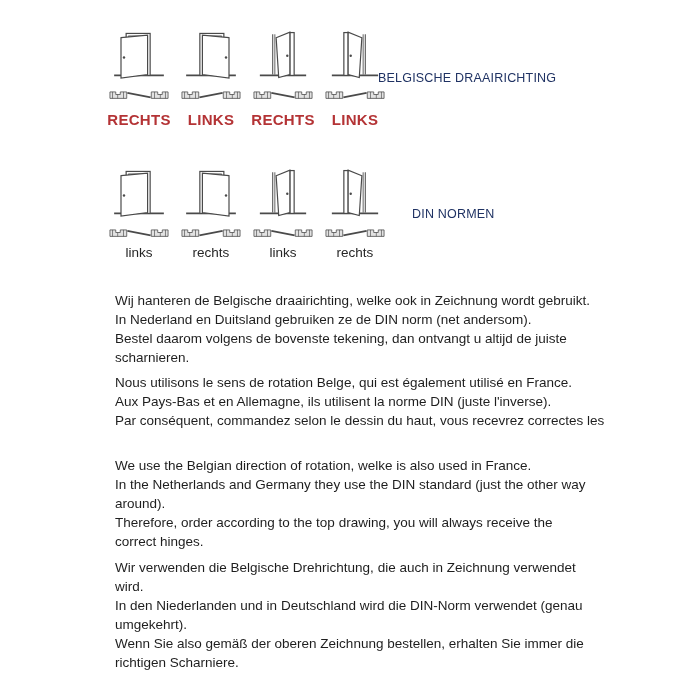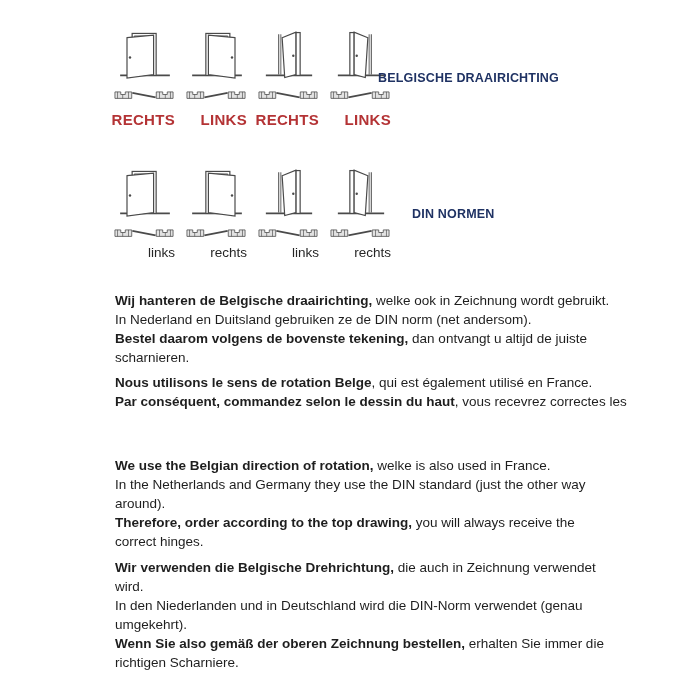--- a/index.html
+++ b/index.html
@@ -4,37 +4,37 @@
 <style>
   html,body{margin:0;padding:0;}
   body{
     width:700px;height:700px;position:relative;overflow:hidden;
     background:#ffffff;color:#1e1e1e;
     font-family:"Liberation Sans",sans-serif;
   }
   .door-row{position:absolute;display:flex;}
   #belgian-row{left:103px;top:24px;}
   #din-row{left:103px;top:162px;}
-  .door-col{width:72px;display:flex;flex-direction:column;align-items:flex-end;}
+  .door-col{width:72px;display:flex;flex-direction:column;align-items:center;}
   .door-svg{width:60px;height:60px;}
   .hinge-svg{width:62px;height:15px;margin-top:3px;}
   .mirror{transform:scaleX(-1);}
   .lbl-red{
     color:#b43335;font-weight:bold;font-size:15px;margin-top:9px;letter-spacing:.3px;
     white-space:nowrap;
   }
   .lbl-black{color:#262626;font-size:13.5px;margin-top:5px;white-space:nowrap;}
   .row-title{
-    position:absolute;color:#1f3263;font-weight:bold;font-size:12.5px;
+    position:absolute;color:#1f3263;font-weight:normal;font-size:12.5px;
     letter-spacing:.2px;white-space:nowrap;
   }
   #belgian-title{left:378px;top:71px;}
   #din-title{left:412px;top:207px;}
   .para{position:absolute;left:115px;font-size:13.5px;line-height:19px;white-space:nowrap;}
-  .para .b{font-weight:bold;}
+  .para .b{font-weight:normal;}
   .para-nl{top:291px;}
   .para-fr{top:373px;}
   .para-en{top:456px;}
   .para-de{top:558px;}
 </style>
 </head>
 <body>
 
 <svg width="0" height="0" style="position:absolute" aria-hidden="true">
   <defs>
@@ -149,20 +149,21 @@
 
 <div id="text-block">
     <div class="para para-nl">
       <div><span class="b">Wij hanteren de Belgische draairichting,</span><span> welke ook in Zeichnung wordt gebruikt.</span></div>
       <div><span>In Nederland en Duitsland gebruiken ze de DIN norm (net andersom).</span></div>
       <div><span class="b">Bestel daarom volgens de bovenste tekening,</span><span> dan ontvangt u altijd de juiste</span></div>
       <div><span>scharnieren.</span></div>
     </div>
     <div class="para para-fr">
       <div><span class="b">Nous utilisons le sens de rotation Belge</span><span>, qui est également utilisé en France.</span></div>
+      <div><span>Aux Pays-Bas et en Allemagne, ils utilisent la norme DIN (juste l'inverse).</span></div>
       <div><span class="b">Par conséquent, commandez selon le dessin du haut</span><span>, vous recevrez correctes les</span></div>
     </div>
     <div class="para para-en">
       <div><span class="b">We use the Belgian direction of rotation,</span><span> welke is also used in France.</span></div>
       <div><span>In the Netherlands and Germany they use the DIN standard (just the other way</span></div>
       <div><span>around).</span></div>
       <div><span class="b">Therefore, order according to the top drawing,</span><span> you will always receive the</span></div>
       <div><span>correct hinges.</span></div>
     </div>
     <div class="para para-de">

